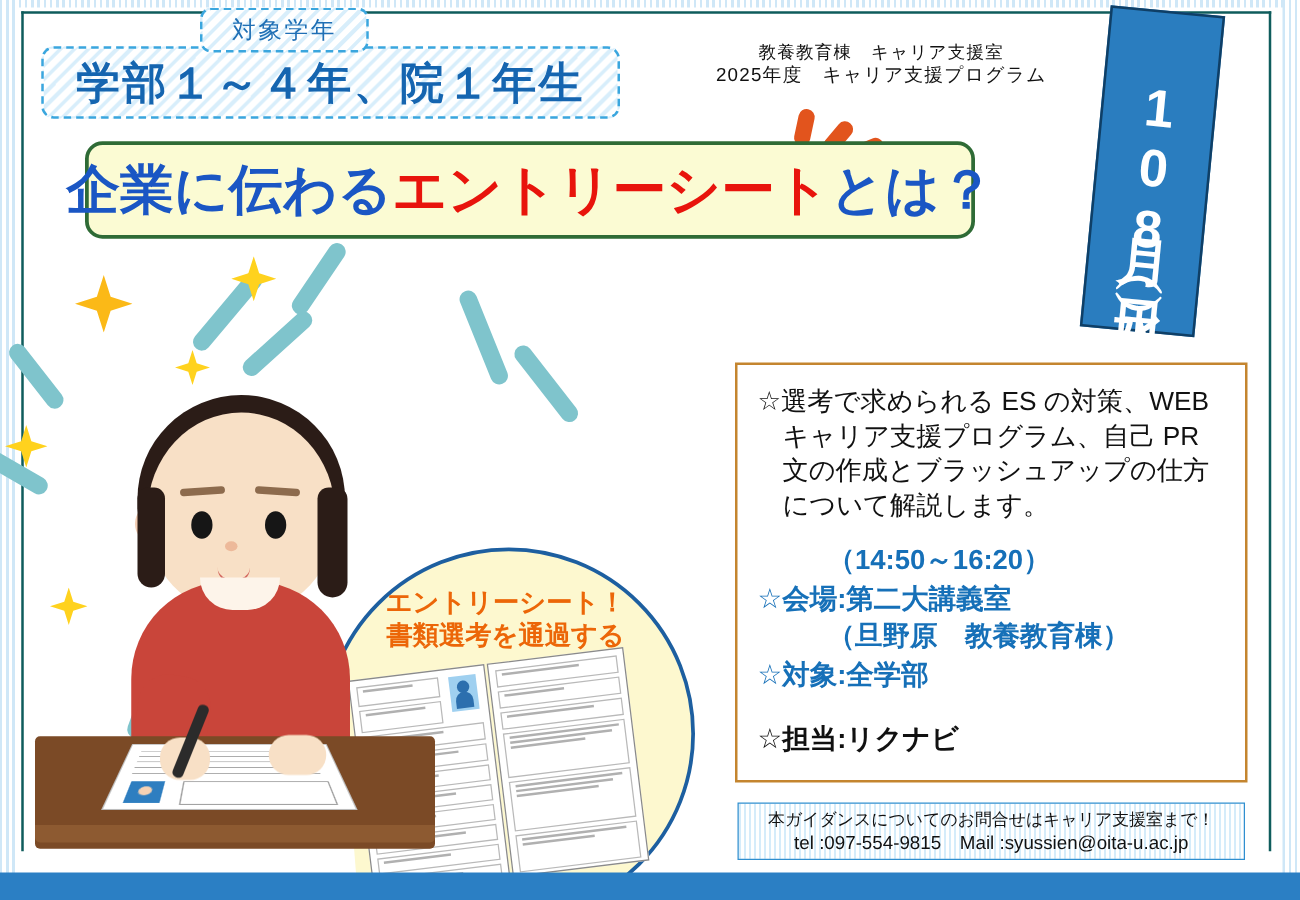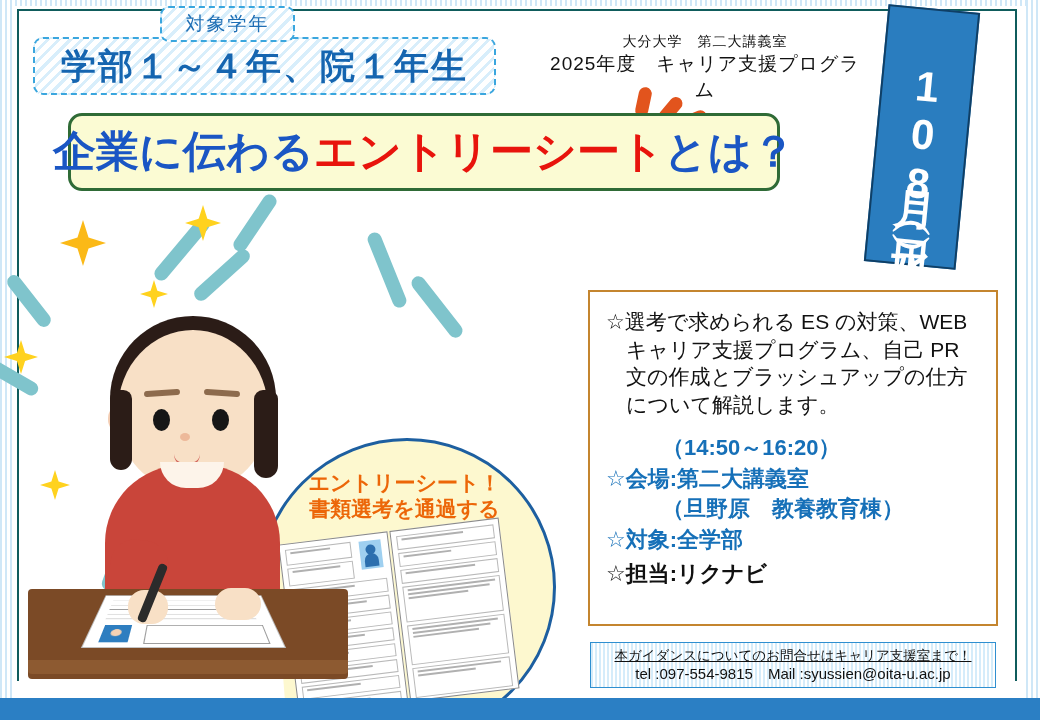--- a/index.html
+++ b/index.html
@@ -55,21 +55,21 @@
     display:flex;align-items:center;justify-content:center;
     font-size:19px;color:#1f6fb5;letter-spacing:2px;
   }
 
   
   .org-head{
     position:absolute;left:545px;top:32px;width:320px;
     text-align:center;line-height:1.35;color:#111;
   }
   .org-line1{font-size:14px;letter-spacing:1px;}
-  .org-line2{font-size:19px;letter-spacing:1px;}
+  .org-line2{font-size:15px;letter-spacing:1px;}
 
   
   .date-ribbon{
     position:absolute;left:876px;top:8px;width:92px;height:258px;
     background:#2a7dbf;border:2px solid #0f3f66;
     transform:rotate(5.5deg);
     box-sizing:border-box;
     display:flex;align-items:center;justify-content:center;
   }
   .date-text{
@@ -190,52 +190,52 @@
     padding:16px 14px 10px 16px;
   }
   .info-para{
     font-size:21px;line-height:1.32;color:#111111;
     text-indent:0;margin:0 0 14px 0;
   }
   .info-para .hang{display:block;padding-left:20px;text-indent:-20px;}
   .info-blue{color:#1670b8;font-weight:bold;font-size:22px;line-height:1.40;margin:0;}
   .info-blue div{white-space:nowrap;}
   .indent{padding-left:56px;}
-  .info-black{color:#111111;font-weight:bold;font-size:22px;margin-top:3px;}
+  .info-black{color:#111111;font-weight:bold;font-size:22px;margin-top:20px;}
 
   
   .contact-box{
     position:absolute;left:590px;top:642px;width:406px;height:46px;
     border:1px solid #2f8fd0;box-sizing:border-box;
     background-image:repeating-linear-gradient(90deg,
         #d5ecfa 0px,#d5ecfa 2px,#ffffff 2px,#ffffff 4px);
     display:flex;flex-direction:column;align-items:center;justify-content:center;
   }
-  .contact-line1{font-size:13.5px;color:#111;letter-spacing:0px;text-decoration:underline;}
+  .contact-line1{font-size:13.5px;color:#111;letter-spacing:0px;}
   .contact-line2{font-size:15px;color:#111;letter-spacing:0px;}
 </style>
 </head>
 <body>
 
 <div id="poster">
 
   <div class="stripe-band band-top"></div>
   <div class="stripe-band band-left"></div>
   <div class="stripe-band band-right"></div>
   <div class="inner-frame"></div>
 
   <div class="grade-box">
     <span class="grade-text">学部１～４年、院１年生</span>
   </div>
   <div class="grade-badge">
     <span>対象学年</span>
   </div>
 
   <div class="org-head">
-    <div class="org-line1">大分大学　第二大講義室</div>
+    <div class="org-line1">教養教育棟　キャリア支援室</div>
     <div class="org-line2">2025年度　キャリア支援プログラム</div>
   </div>
 
   <div class="date-ribbon">
     <span class="date-text">10月8日（水）</span>
   </div>
 
   <div class="emph emph1"></div>
   <div class="emph emph2"></div>
   <div class="emph emph3"></div>

